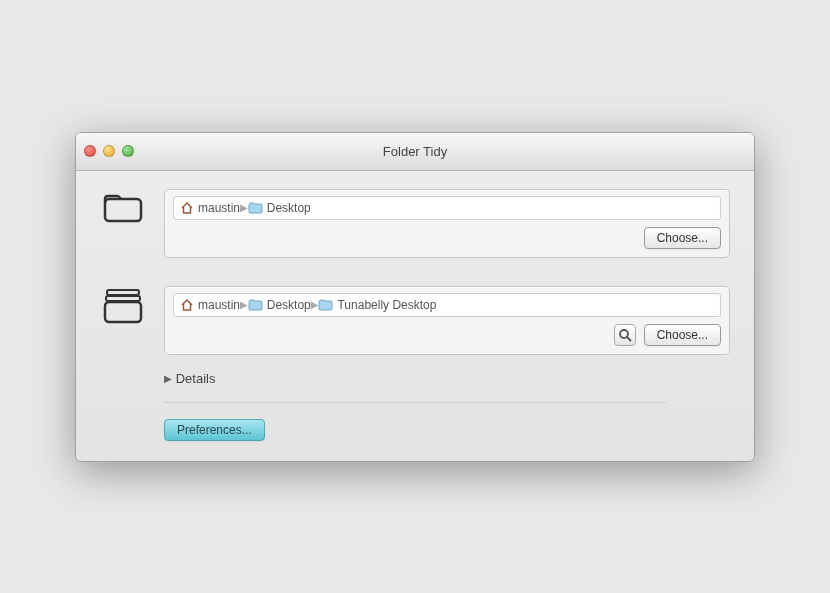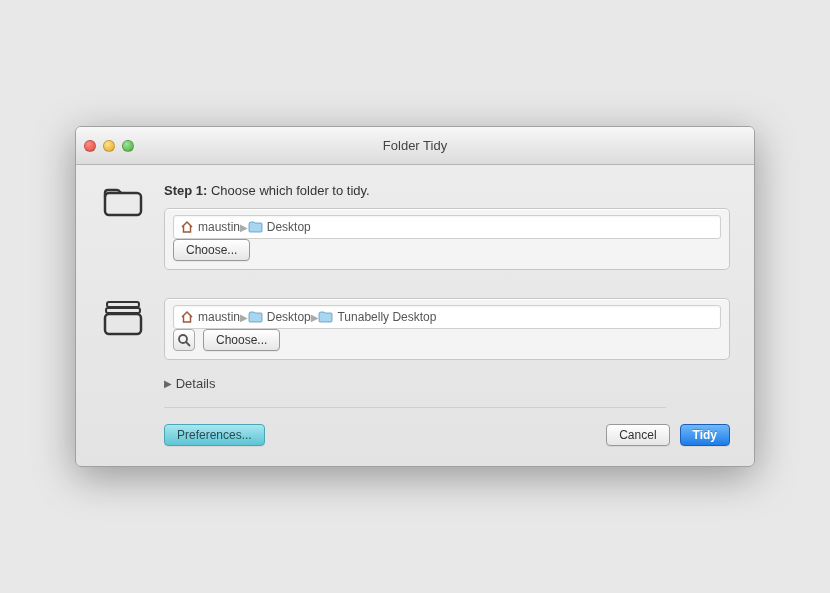--- a/index.html
+++ b/index.html
@@ -58,21 +58,21 @@
       background: #fff;
       border: 1px solid #d0d0d0;
       border-radius: 3px;
       padding: 3px 6px;
       height: 24px;
       box-shadow: inset 0 1px 2px rgba(0,0,0,0.05);
       font-size: 12px;
     }
     .bc-arrow { color: #aaa; font-size: 10px; }
     .bc-item { display: flex; align-items: center; gap: 4px; color: #555; }
-    .action-row { display: flex; align-items: center; gap: 8px; }
+    .action-row { display: flex; justify-content: flex-end; align-items: center; gap: 8px; margin-top: 7px; }
     .btn {
       height: 22px;
       padding: 0 12px;
       font-size: 12px;
       border: 1px solid #999;
       border-radius: 4px;
       background: linear-gradient(#ffffff, #e6e6e6);
       box-shadow: 0 1px 0 rgba(0,0,0,0.05);
       cursor: pointer;
       color: #333;
@@ -127,24 +127,20 @@
   <div class="content">
 
     <div class="step-row">
       <div class="step-icon">
         <svg width="40" height="32" viewBox="0 0 40 32">
           <rect x="2" y="8" width="36" height="22" rx="4" fill="none" stroke="#333" stroke-width="2.5"></rect>
           <path d="M2 12 L2 8 Q2 5 5 5 L14 5 Q16 5 17 7 L18 8" fill="none" stroke="#333" stroke-width="2.5"></path>
         </svg>
       </div>
       <div class="step-body">
-        <div class="step-heading">
-          <span class="step-label">Step 1:</span>
-          <span>Choose which folder to tidy.</span>
-        </div>
         <div class="pathbox">
           <div class="breadcrumb">
             <span class="bc-item">
               <svg width="14" height="14" viewBox="0 0 14 14">
                   <path class="home-icon" d="M2 7 L7 2 L12 7 M3.5 6 V12 H10.5 V6"></path>
                 </svg>
               <span>maustin</span>
             </span>
             <span class="bc-arrow">▶</span>
             <span class="bc-item">
@@ -210,20 +206,16 @@
 
     <div class="details-row">
       <span class="disclosure">▶</span>
       <span>Details</span>
     </div>
 
     <hr class="hr">
 
     <div class="footer">
       <button class="btn btn-pref">Preferences...</button>
-      <div class="footer-right">
-        <button class="btn">Cancel</button>
-        <button class="btn btn-primary">Tidy</button>
-      </div>
     </div>
 
   </div>
 </div>
 
 </body></html>

